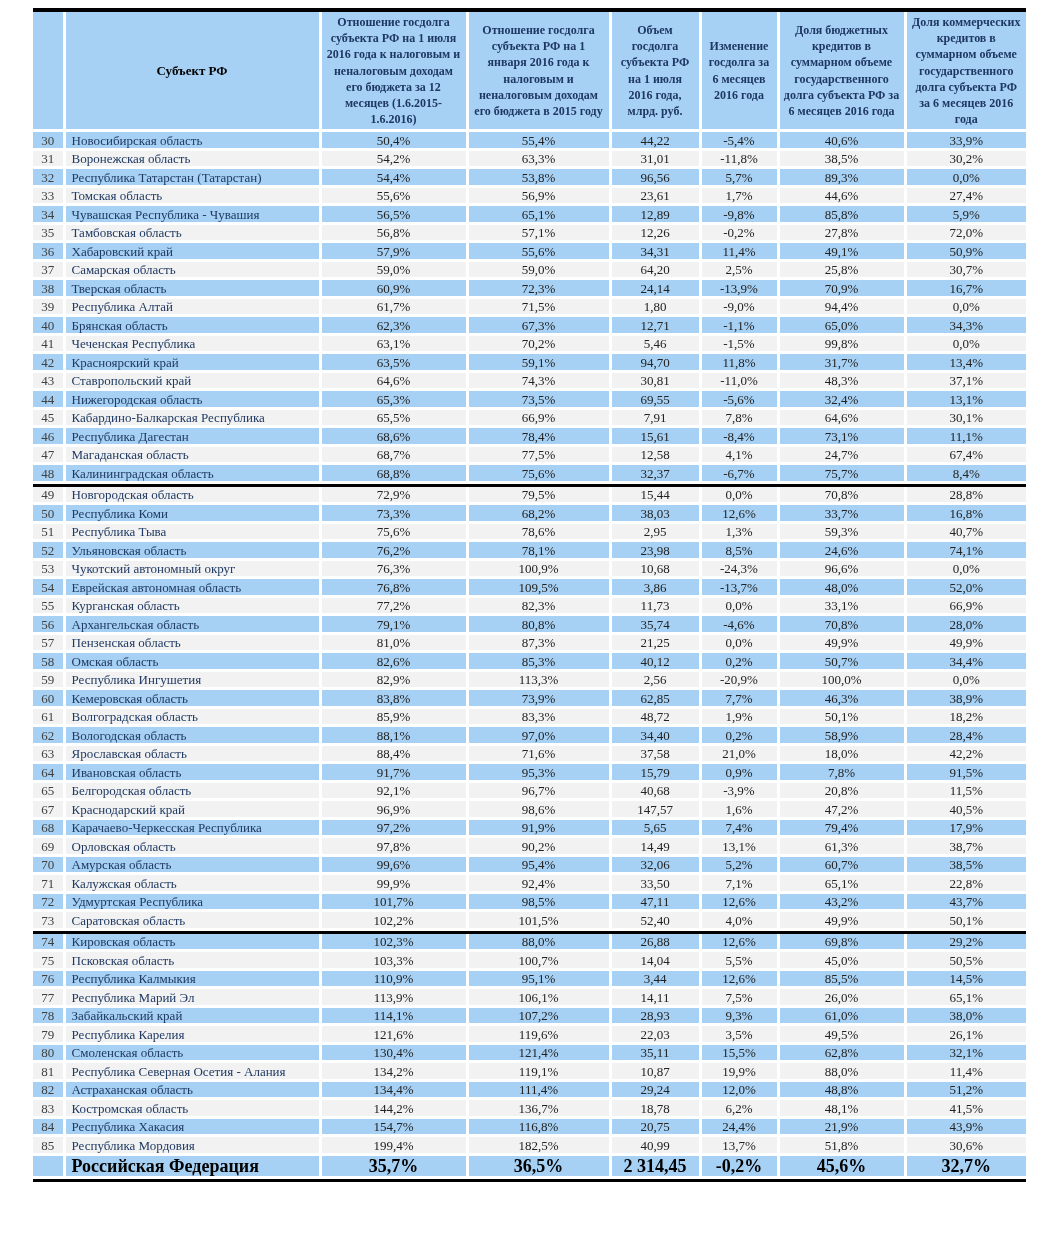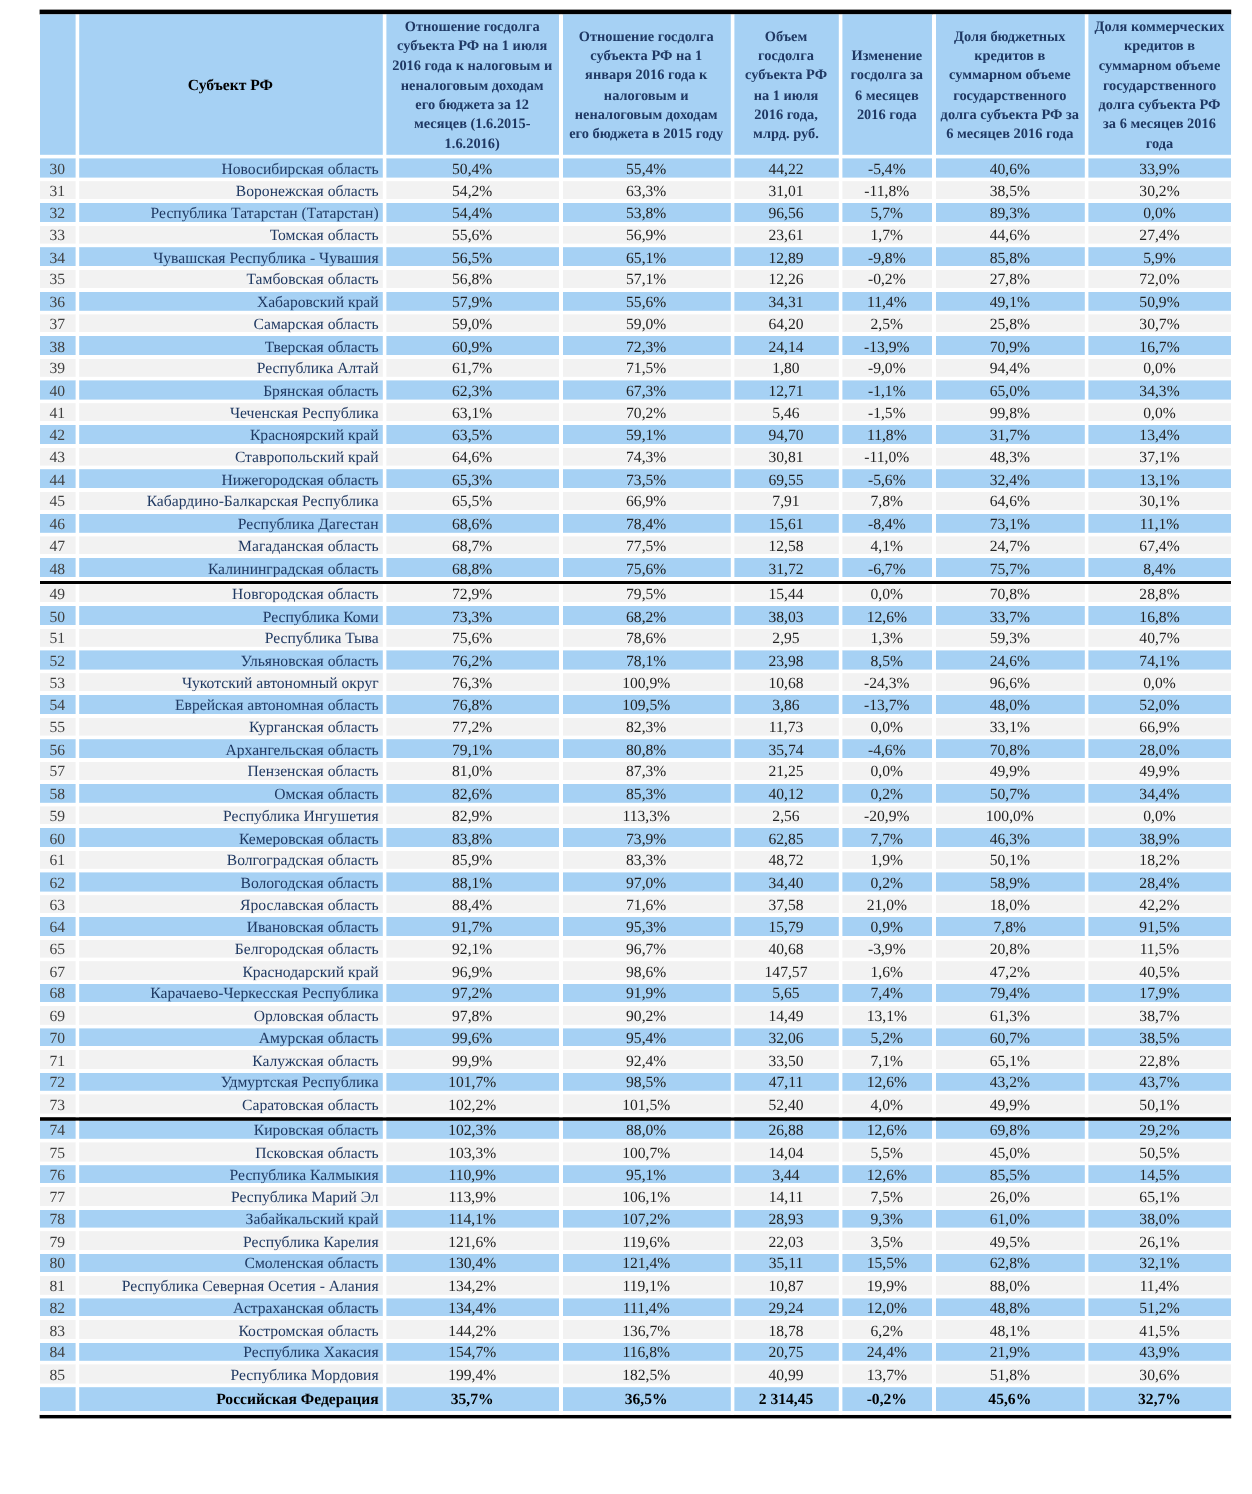--- a/index.html
+++ b/index.html
@@ -24,24 +24,24 @@
   thead th{
     background:var(--blue,#a6d1f4);
     font-weight:bold;font-size:12px;line-height:1.35;color:var(--headtext,#1f3863);
     text-align:center;vertical-align:middle;height:97px;padding:2px 4px;
     white-space:normal;
   }
   thead th.h-name{color:#000;font-size:13px;}
   tbody td{height:15.5px;line-height:15px;font-size:13px;padding:0 3px;text-align:center;color:#222;}
   tbody tr.blue td{background:var(--blue,#a6d1f4);}
   tbody tr.gray td{background:var(--gray,#f2f2f2);}
-  td.c-name{text-align:right;padding-left:6px;color:var(--nametext,#203a63);}
+  td.c-name{text-align:left;padding-left:6px;color:var(--nametext,#203a63);}
   td.c-num{color:#404040;}
   tr.sep-row td{background:#000;height:3px;border:none;padding:0;line-height:3px;font-size:1px;}
-  tr.total td{font-weight:bold;color:#000;height:20px;line-height:20px;font-size:13px;}
+  tr.total td{font-weight:bold;color:#000;height:20px;line-height:20px;font-size:18px;}
   .source-note{
     position:absolute;left:55px;top:1261px;width:900px;
     font-style:italic;font-size:16px;color:#1a1a2e;
   }
 </style>
 </head>
 <body>
 
 <div class="page">
   <div class="table-wrap">
@@ -247,21 +247,21 @@
             <td class="c-val">12,58</td>
             <td class="c-val">4,1%</td>
             <td class="c-val">24,7%</td>
             <td class="c-val">67,4%</td>
           </tr>
           <tr class="blue">
             <td class="c-num">48</td>
             <td class="c-name">Калининградская область</td>
             <td class="c-val">68,8%</td>
             <td class="c-val">75,6%</td>
-            <td class="c-val">31,72</td>
+            <td class="c-val">32,37</td>
             <td class="c-val">-6,7%</td>
             <td class="c-val">75,7%</td>
             <td class="c-val">8,4%</td>
           </tr>
           <tr class="sep-row">
             <td colspan="8"></td>
           </tr>
           <tr class="gray">
             <td class="c-num">49</td>
             <td class="c-name">Новгородская область</td>

